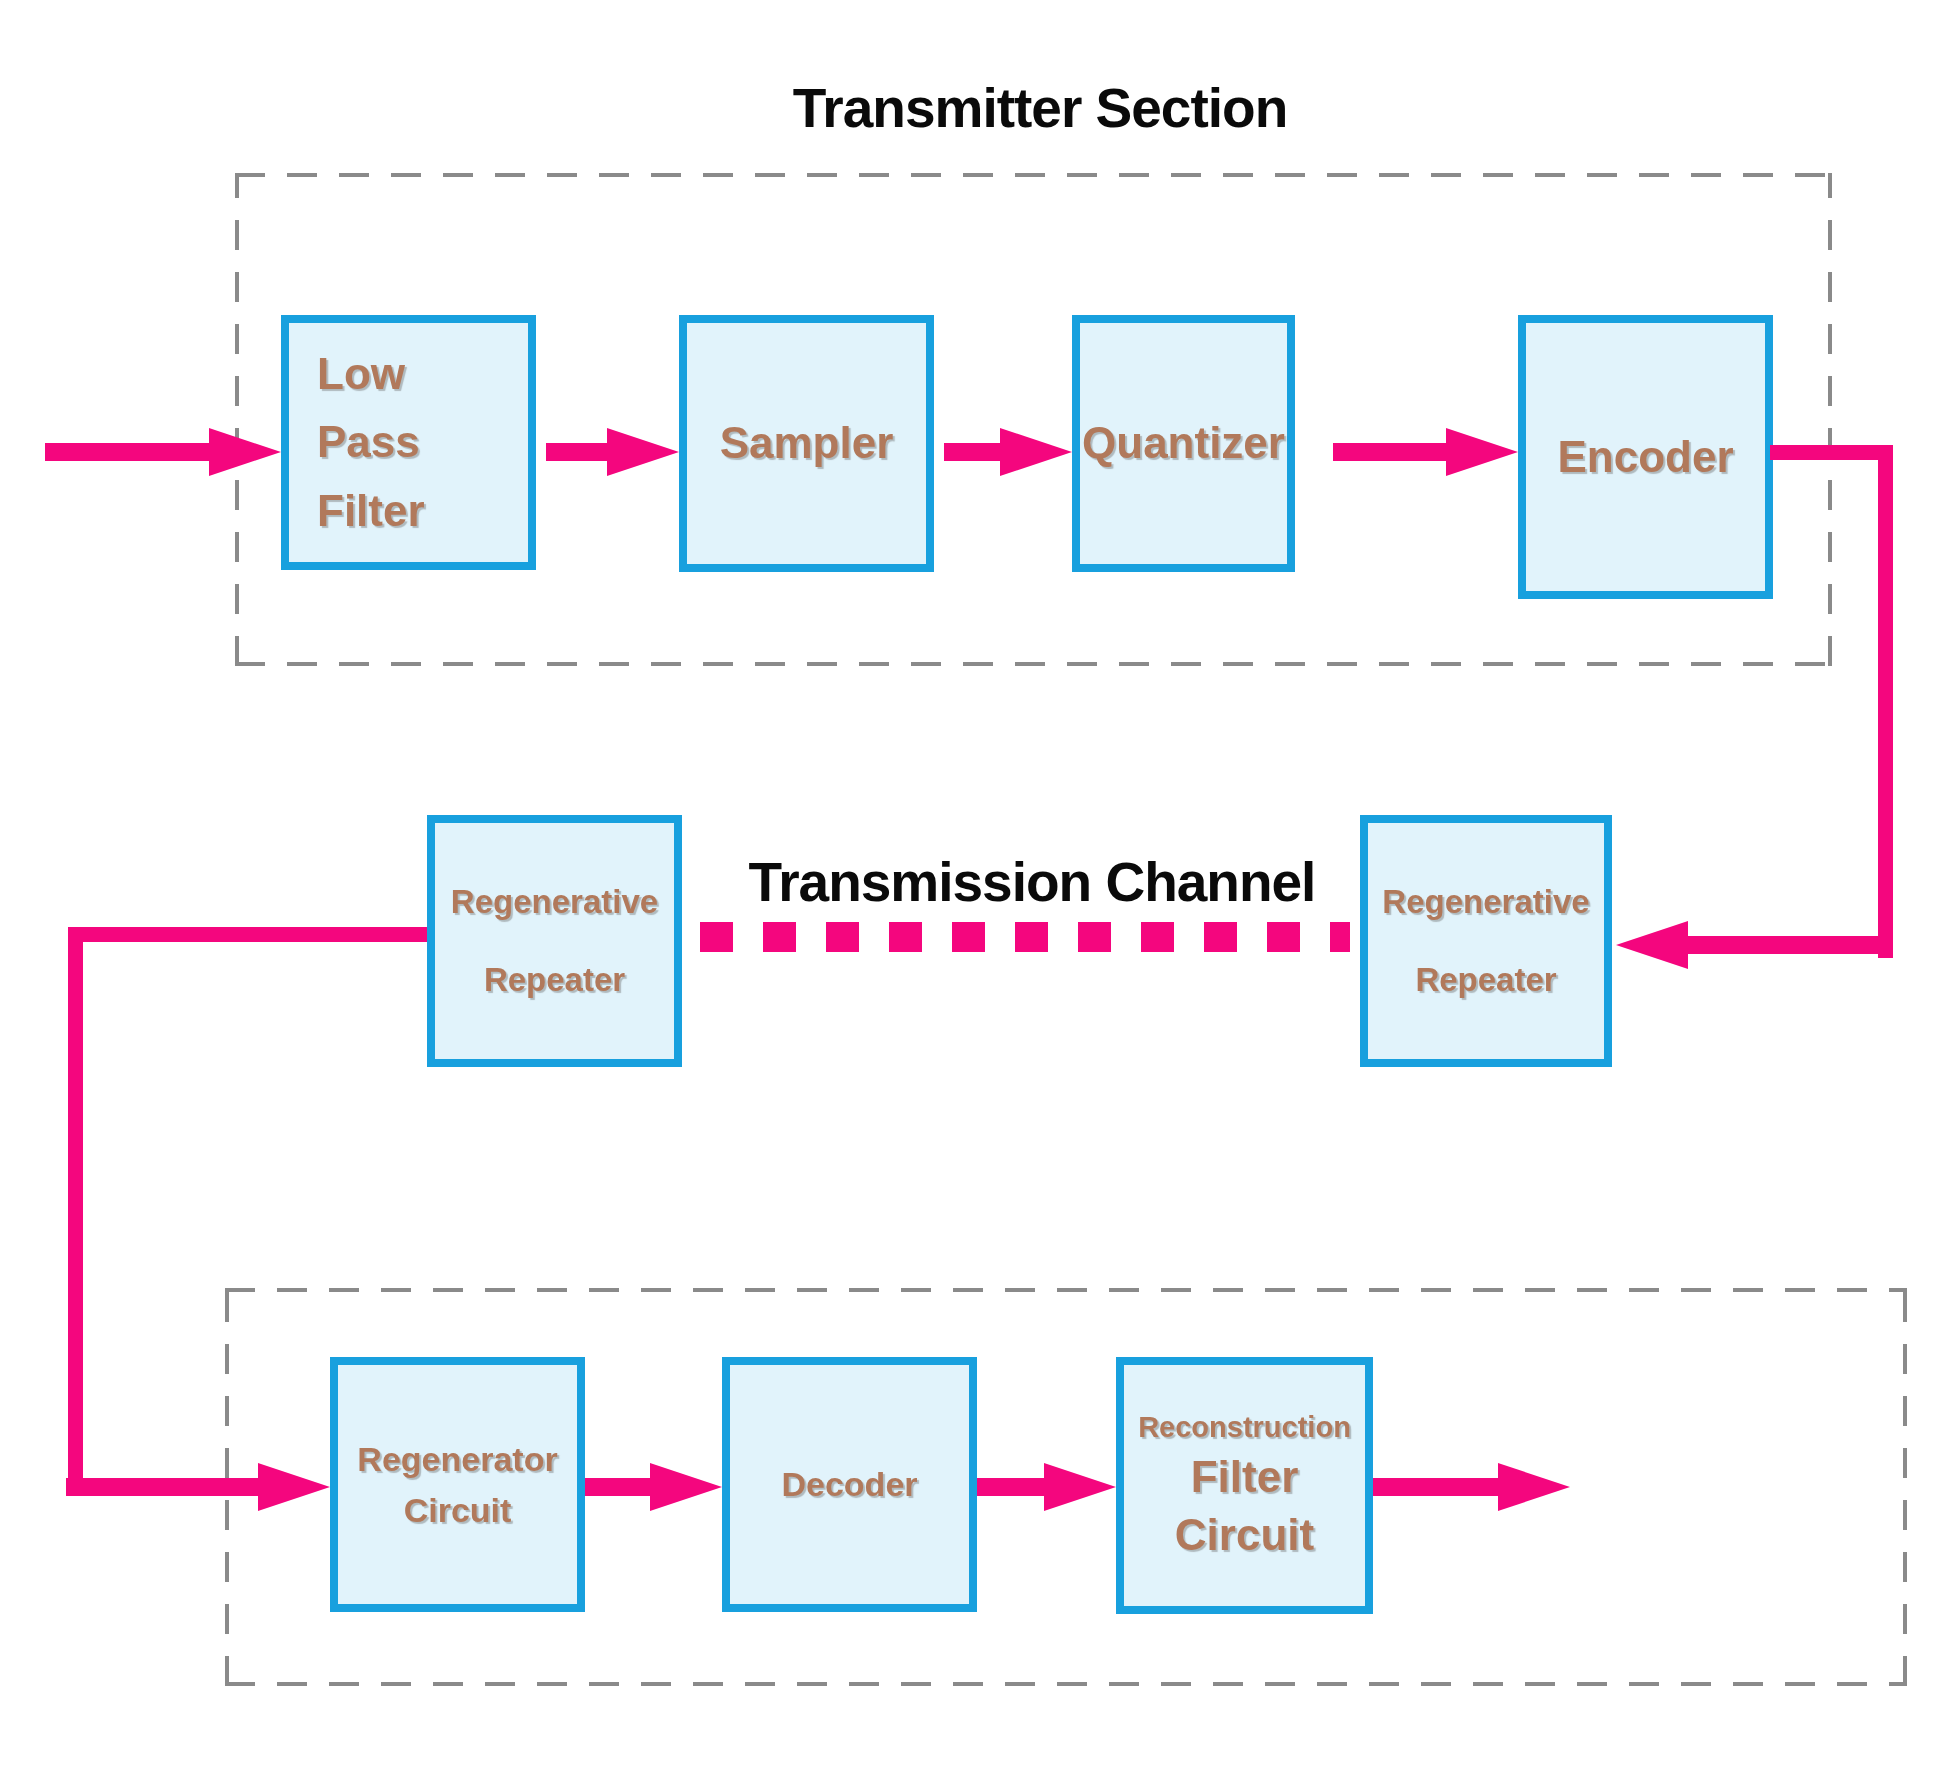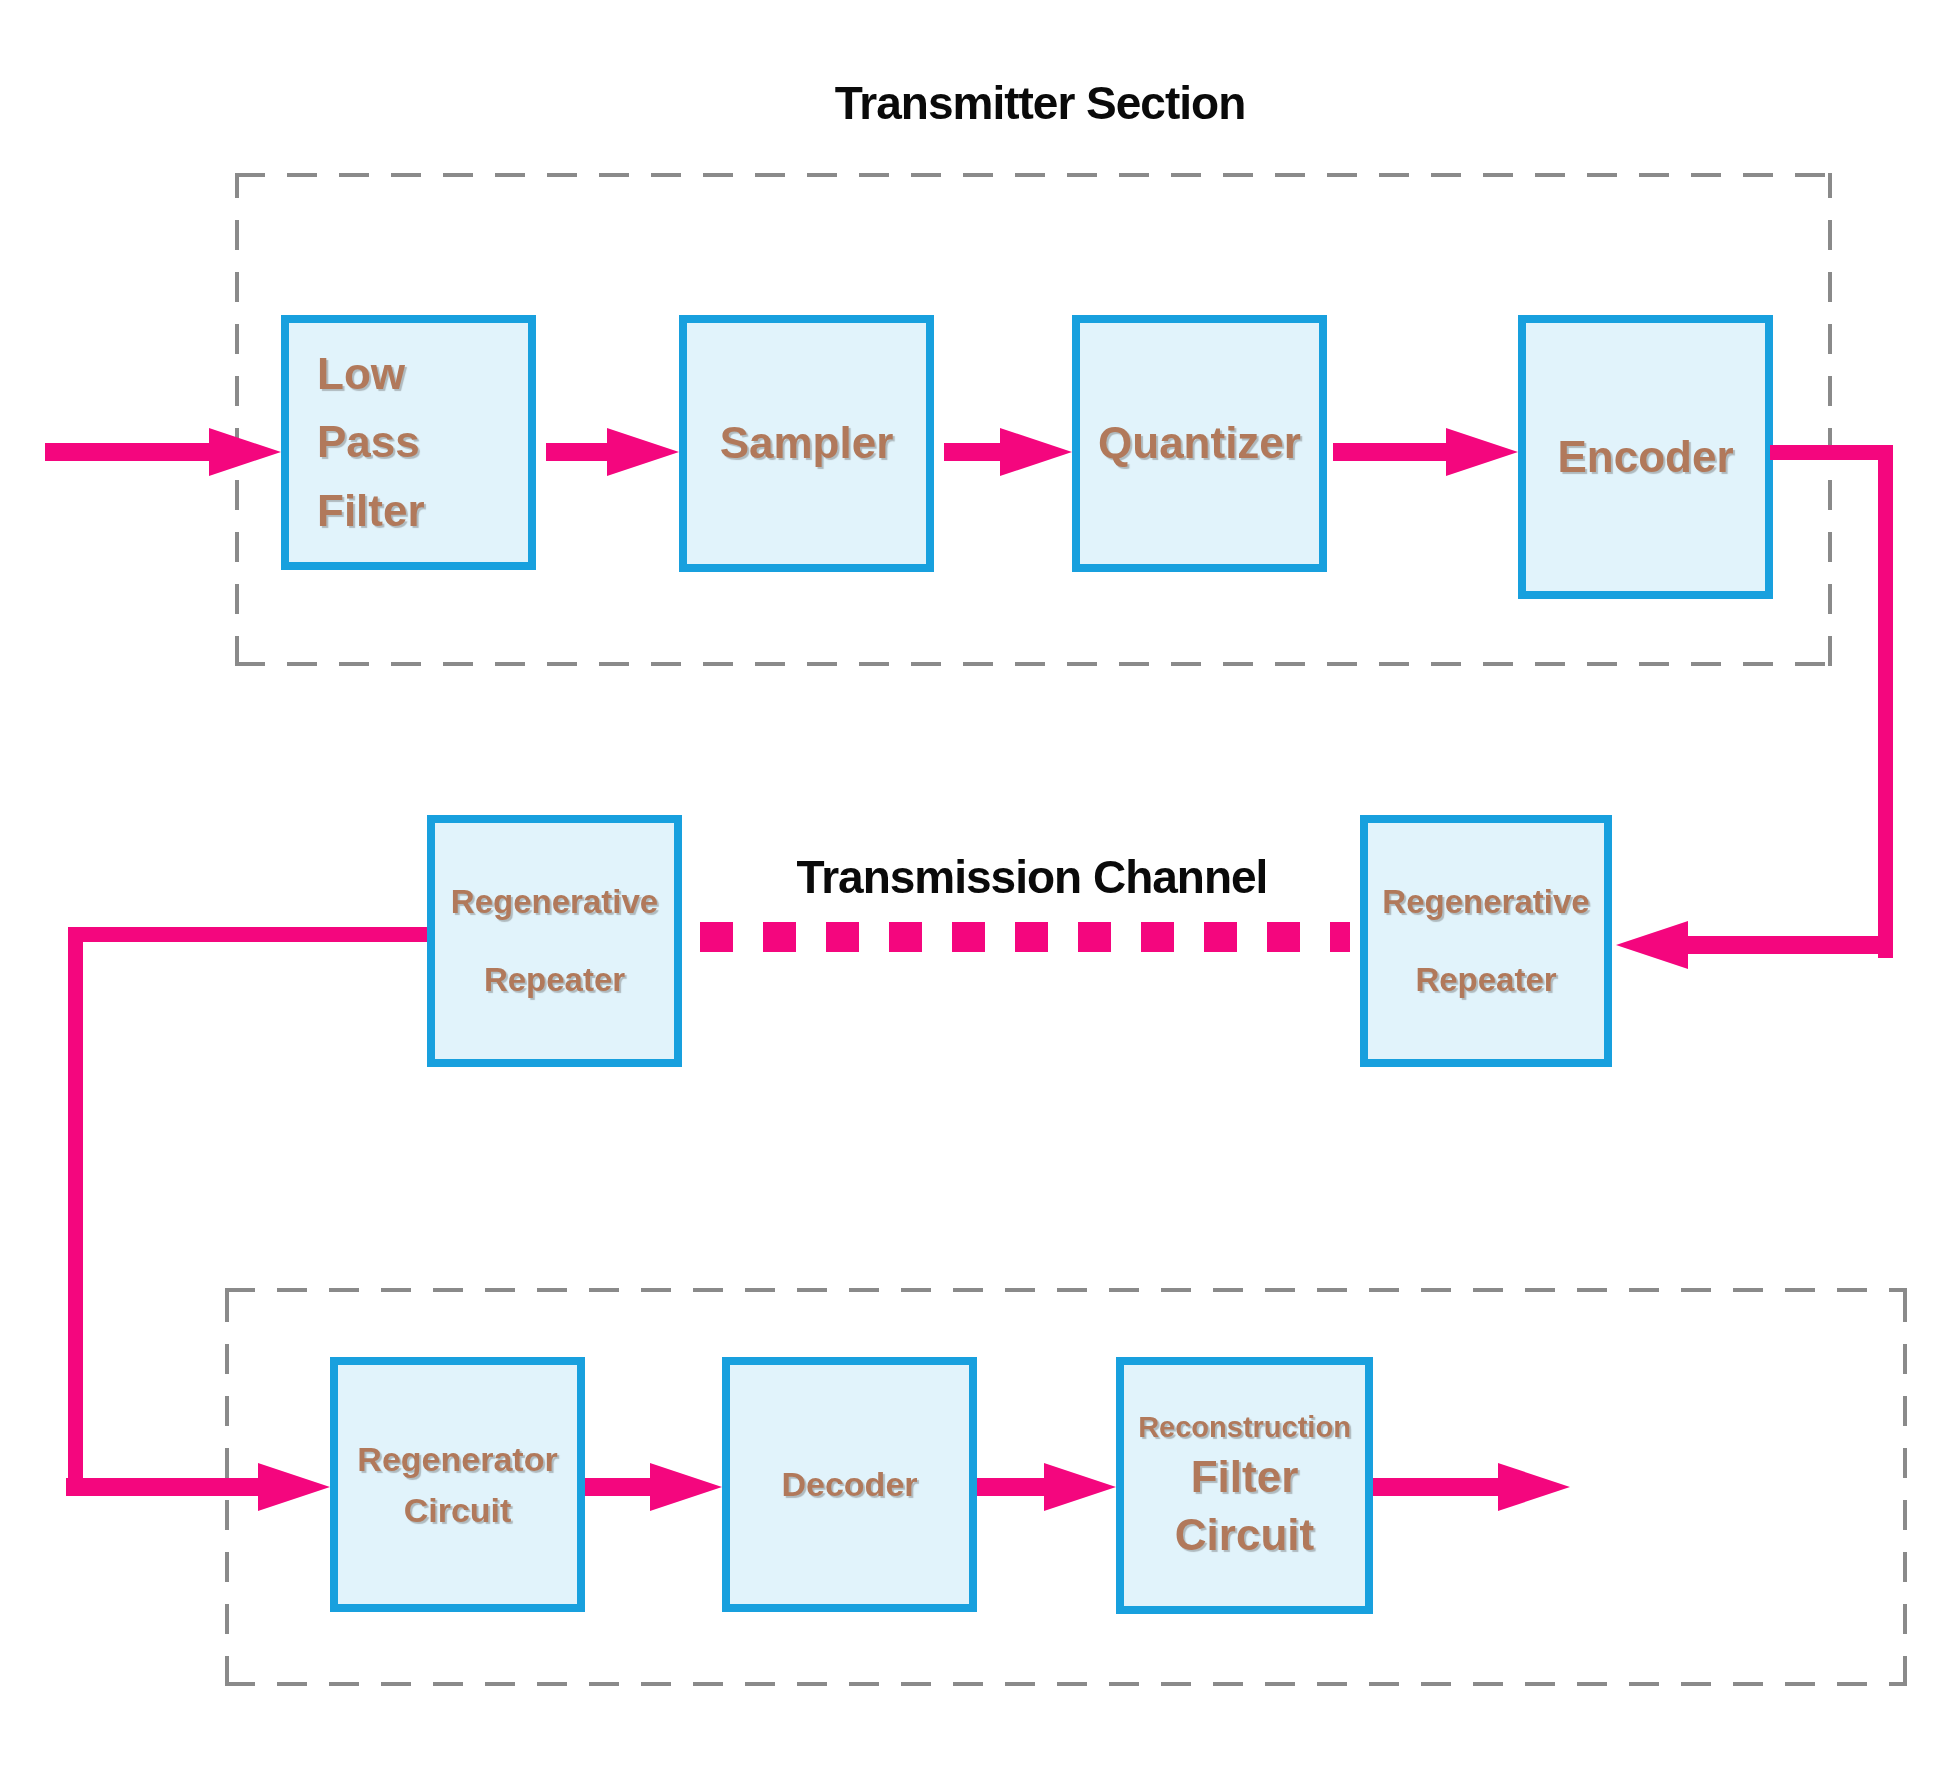--- a/index.html
+++ b/index.html
@@ -10,21 +10,21 @@
     --boundary-gray:#8A8A8A;
     --title-black:#0A0A0A;
   }
   html,body{margin:0;padding:0;background:#ffffff;}
   .canvas{
     position:relative;width:1960px;height:1777px;background:#ffffff;overflow:hidden;
     font-family:"Liberation Sans", sans-serif;
   }
   .section-title{
     position:absolute;transform:translateX(-50%);
-    font-size:46px;font-weight:bold;color:var(--title-black);
+    font-size:55px;font-weight:bold;color:var(--title-black);
     letter-spacing:-1px;white-space:nowrap;
   }
   .dashed-rect{
     position:absolute;
     background:
       repeating-linear-gradient(90deg,var(--boundary-gray) 0 30px,transparent 30px 52px) left top/100% 4px no-repeat,
       repeating-linear-gradient(90deg,var(--boundary-gray) 0 30px,transparent 30px 52px) left bottom/100% 4px no-repeat,
       repeating-linear-gradient(0deg,var(--boundary-gray) 0 30px,transparent 30px 52px) left top/4px 100% no-repeat,
       repeating-linear-gradient(0deg,var(--boundary-gray) 0 30px,transparent 30px 52px) right top/4px 100% no-repeat;
   }
@@ -94,21 +94,21 @@
 
   <div class="node fs44" style="left:679px;top:315px;width:255px;height:257px">
     <span class="ln">Sampler</span>
   </div>
 
   <div class="arrow" style="left:944px;top:428px;width:128px">
     <div class="shaft"></div>
     <div class="head-r"></div>
   </div>
 
-  <div class="node fs44" style="left:1072px;top:315px;width:255px;height:257px">
+  <div class="node fs44" style="left:1072px;top:315px;width:223px;height:257px">
     <span class="ln">Quantizer</span>
   </div>
 
   <div class="arrow" style="left:1333px;top:428px;width:185px">
     <div class="shaft"></div>
     <div class="head-r"></div>
   </div>
 
   <div class="node fs44" style="left:1518px;top:315px;width:255px;height:284px">
     <span class="ln">Encoder</span>

